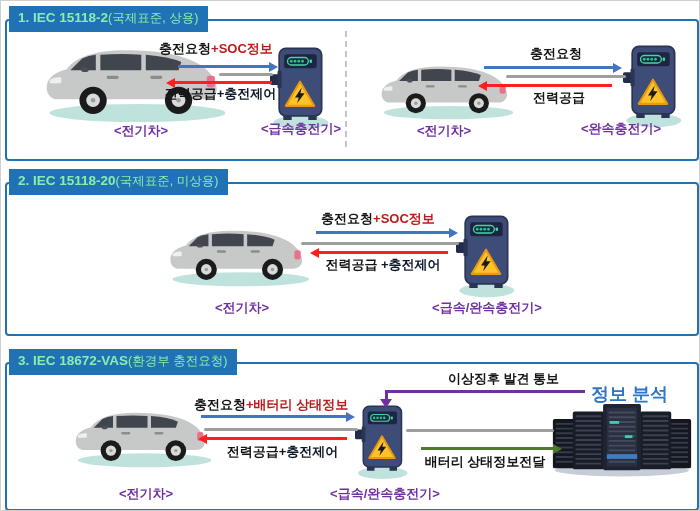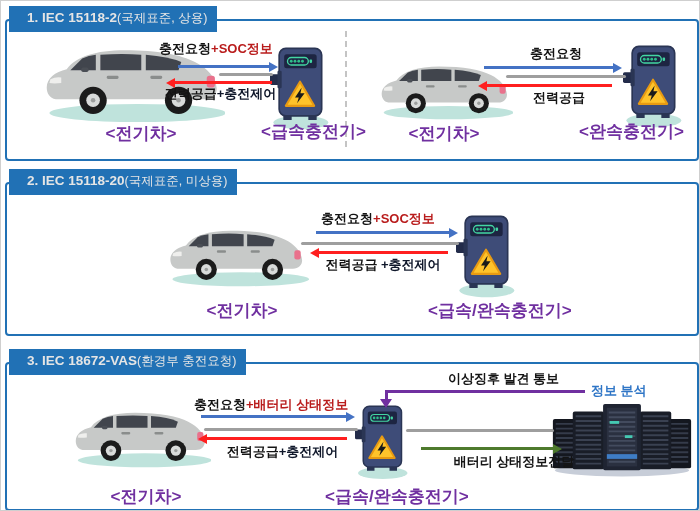--- a/index.html
+++ b/index.html
@@ -1,37 +1,37 @@
 <!DOCTYPE html>
 <html><head>
 <meta charset="utf-8">
 <style>
   html,body{margin:0;padding:0;background:#fff;}
   .canvas{position:relative;width:700px;height:511px;background:#ffffff;border:1px solid #CFCFCF;
           box-sizing:border-box;font-family:"Liberation Sans",sans-serif;overflow:hidden;}
   .pbox{position:absolute;border:2px solid #2171B5;border-radius:4px;background:transparent;}
-  .phead{position:absolute;background:#2171B5;color:#e5e5e5;padding:3px 10px 5px 18px;font-size:13.5px;
+  .phead{position:absolute;background:#2171B5;color:#86efac;padding:3px 10px 5px 9px;font-size:13.5px;
          font-weight:bold;white-space:nowrap;z-index:6;line-height:17px;}
   .phead .ps{font-weight:normal;font-size:12.5px;}
   .divider{position:absolute;width:0;border-left:2px dashed #C4C4C4;z-index:1;}
   .art{position:absolute;}
   .cable{position:absolute;height:3px;background:#9E9E9E;border-radius:2px;z-index:1;}
   .arrow{position:absolute;height:3px;background:currentColor;z-index:2;}
   .arrow.right::after{content:"";position:absolute;right:-8px;top:-3.5px;width:0;height:0;
       border-top:5px solid transparent;border-bottom:5px solid transparent;border-left:9px solid;}
   .arrow.left::before{content:"";position:absolute;left:-8px;top:-3.5px;width:0;height:0;
       border-top:5px solid transparent;border-bottom:5px solid transparent;border-right:9px solid;}
   .c-blue{color:#4472C4}.c-red{color:#FF1F1F}.c-green{color:#4E7A2D}
   .lbl{position:absolute;font-size:13px;font-weight:bold;color:#141414;text-align:center;
        white-space:nowrap;z-index:4;}
   .lbl .t-red{color:#b91c1c}
   .lbl .t-blue{color:#0f172a}
-  .plbl{position:absolute;font-size:17px;font-weight:bold;color:#7030A0;text-align:center;
+  .plbl{position:absolute;font-size:13px;font-weight:bold;color:#7030A0;text-align:center;
         white-space:nowrap;z-index:4;}
-  .info{position:absolute;font-size:13px;font-weight:bold;color:#2E75C6;white-space:nowrap;z-index:4;}
+  .info{position:absolute;font-size:18px;font-weight:bold;color:#2E75C6;white-space:nowrap;z-index:4;}
   .pline{position:absolute;background:#7030A0;z-index:2;}
   .downhead{position:absolute;width:0;height:0;border-left:6px solid transparent;
             border-right:6px solid transparent;border-top:9px solid #7030A0;z-index:2;}
 </style>
 </head>
 <body>
 
 <svg width="0" height="0" style="position:absolute" aria-hidden="true">
   <defs>
     <g id="car-g">
@@ -179,18 +179,18 @@
     <span>전력공급</span><span class="t-blue">+충전제어</span>
   </div>
 
   <div class="lbl" style="left:440px;top:369px;width:125px">이상징후 발견 통보</div>
   <div class="pline" style="left:384px;top:389px;width:200px;height:3px"></div>
   <div class="pline" style="left:384px;top:389px;width:3px;height:10px"></div>
   <div class="downhead" style="left:379px;top:398px"></div>
   <div class="info" style="left:590px;top:381px">정보 분석</div>
 
   <div class="arrow right c-green" style="left:420px;top:446px;width:133px"></div>
-  <div class="lbl" style="left:449px;top:452px;width:128px">배터리 상태정보전달</div>
+  <div class="lbl" style="left:420px;top:452px;width:128px">배터리 상태정보전달</div>
 
   <div class="plbl" style="left:100px;top:484px;width:90px">&lt;전기차&gt;</div>
   <div class="plbl" style="left:324px;top:484px;width:120px">&lt;급속/완속충전기&gt;</div>
 
 </div>
 
 </body></html>

